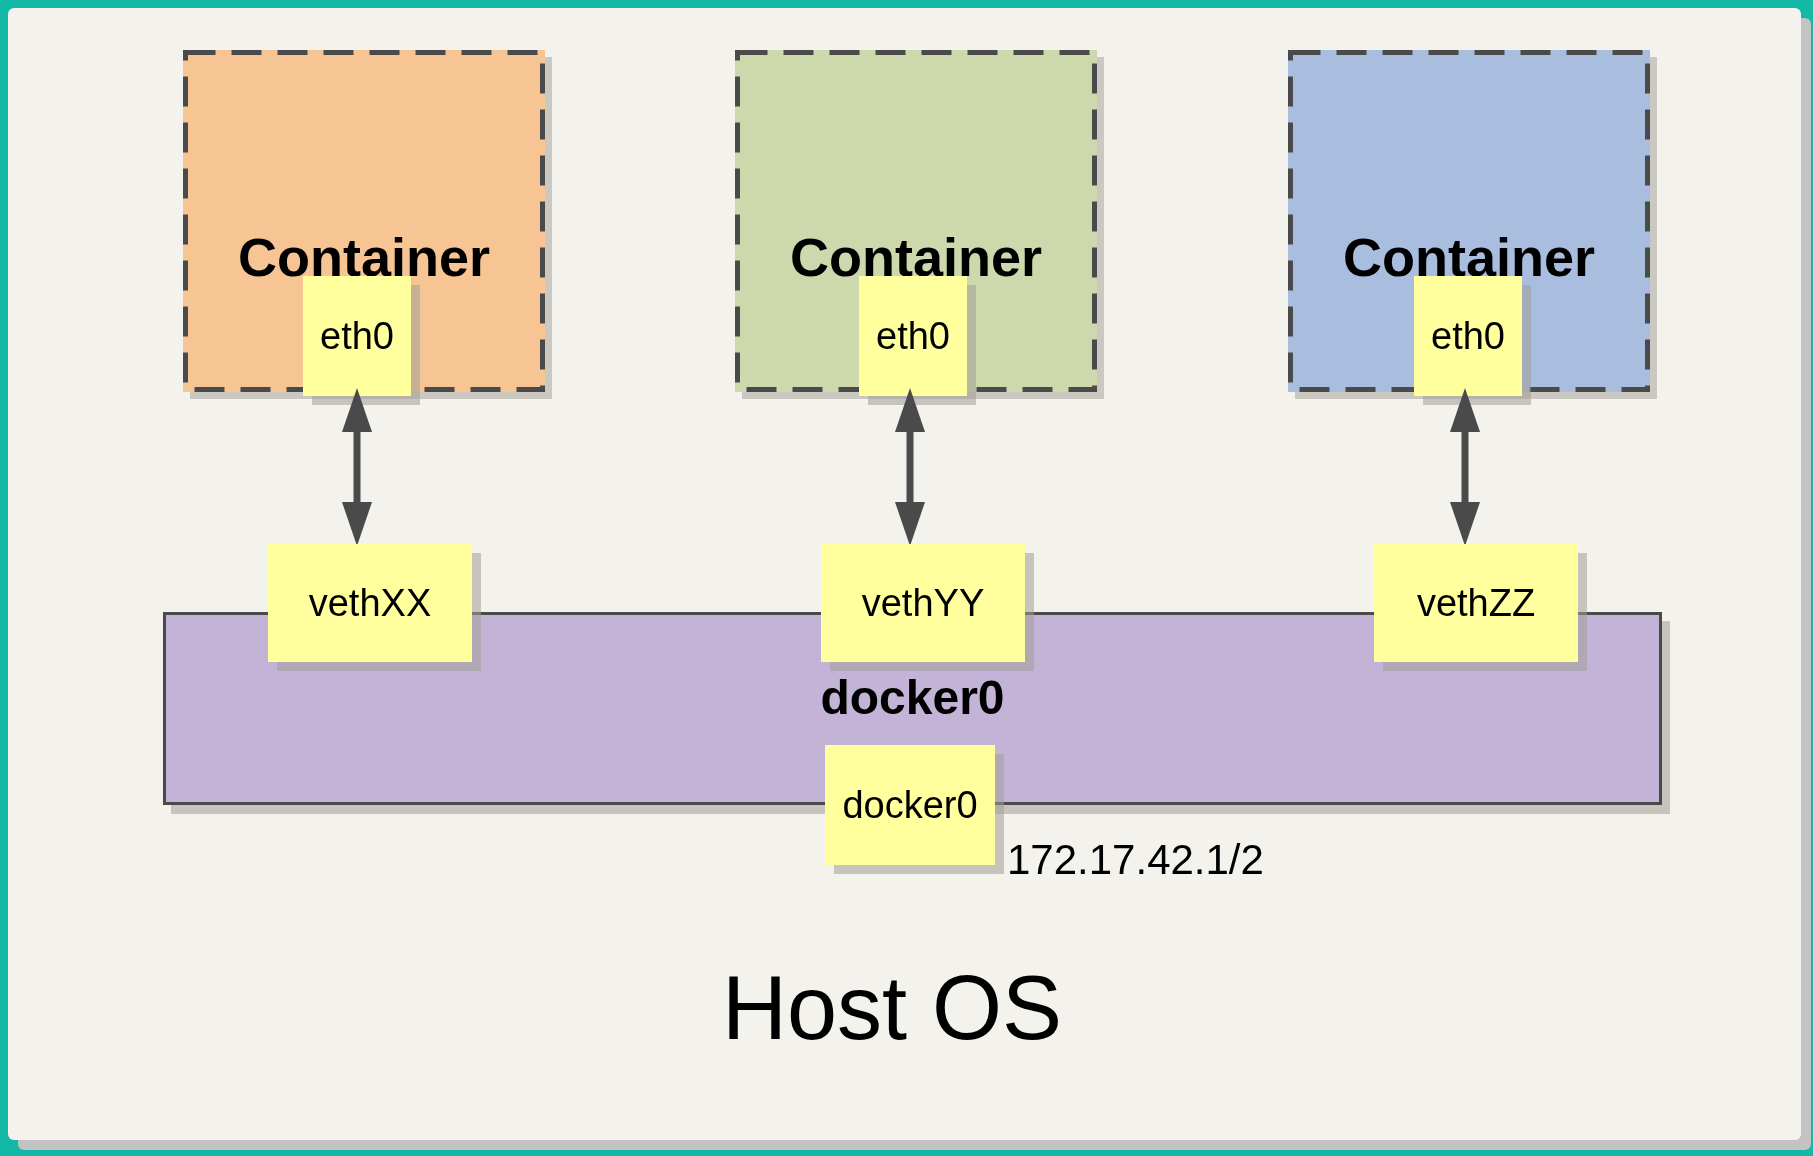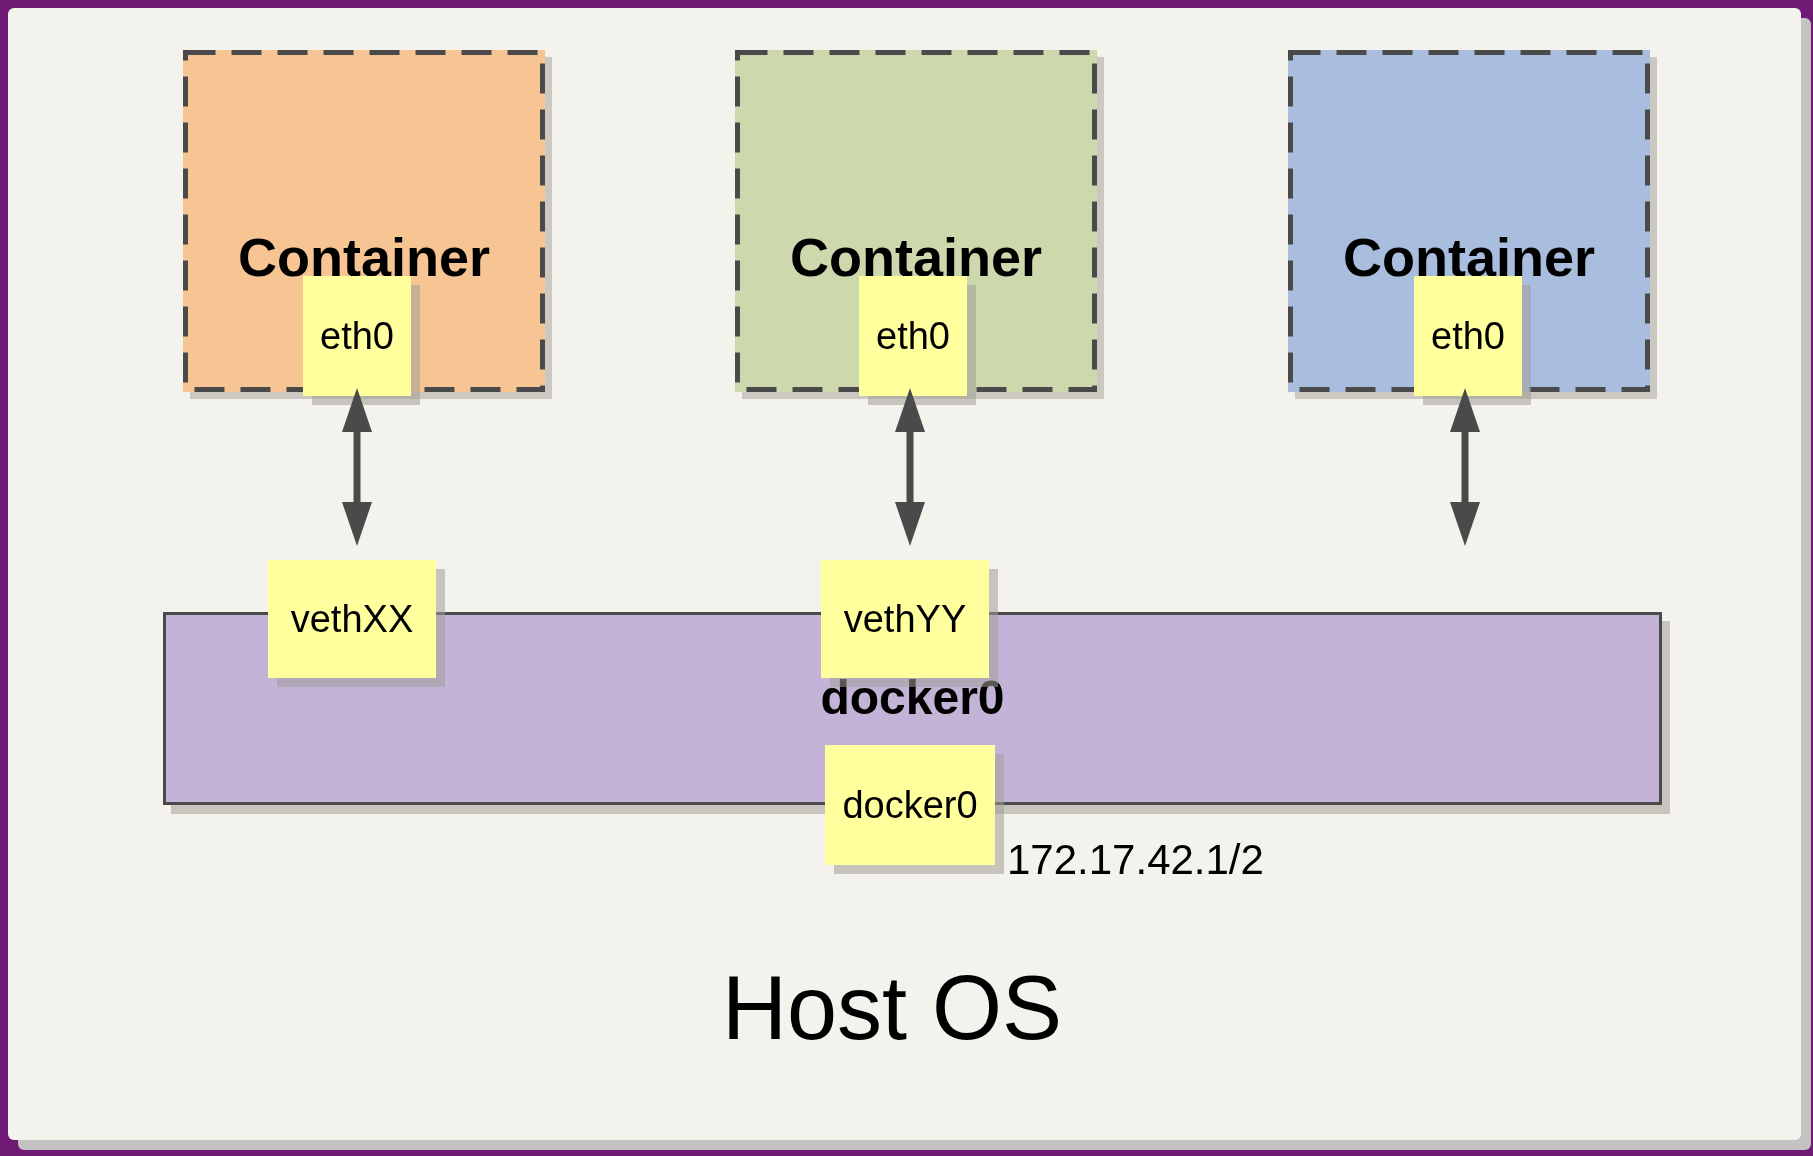--- a/index.html
+++ b/index.html
@@ -1,17 +1,17 @@
 <!DOCTYPE html>
 <html><head>
 <meta charset="utf-8">
 <style>
   html,body{margin:0;padding:0;background:#000;}
   .stage{
-    position:relative;width:1813px;height:1156px;overflow:hidden;background:#701a75;
+    position:relative;width:1813px;height:1156px;overflow:hidden;background:#14b8a6;
     font-family:"Liberation Sans","DejaVu Sans",sans-serif;color:#000;
   }
   .panel{
     position:absolute;left:8px;top:8px;width:1793px;height:1132px;
     background:#f4f2ec;border-radius:6px;box-shadow:10px 10px 0 #c3c3c3;
   }
   
   .container-box{
     position:absolute;top:42px;width:362px;height:342px;z-index:2;
     box-shadow:7px 7px 0 rgba(150,148,142,.45);
@@ -27,21 +27,21 @@
   
   .node{
     position:absolute;background:#ffff9e;z-index:6;
     display:flex;align-items:center;justify-content:center;
     font-size:38px;box-shadow:9px 9px 0 rgba(160,158,152,.55);
   }
   .eth-node{width:108px;height:120px;top:268px;z-index:3;}
   .eth-node.g1{left:295px;}
   .eth-node.g2{left:851px;}
   .eth-node.g3{left:1406px;}
-  .veth-node{width:168px;height:118px;top:552px;}
+  .veth-node{width:204px;height:118px;top:536px;}
   .veth-node.g1{left:260px;}
   .veth-node.g2{left:813px;}
   .veth-node.g3{left:1366px;}
   .docker-node{width:170px;height:120px;left:817px;top:737px;}
   
   .arrow{position:absolute;top:380px;width:44px;height:158px;z-index:5;}
   .arrow.g1{left:327px;}
   .arrow.g2{left:880px;}
   .arrow.g3{left:1435px;}
   .arrow polygon,.arrow rect{fill:#4a4a4a;}
@@ -118,20 +118,23 @@
 
     <div class="bridge-bar" style="background: rgb(195, 180, 215);"></div>
     <div class="bridge-label">docker0</div>
 
     <div class="node veth-node g1" style="background: rgb(255, 255, 158);">
       <span>vethXX</span>
     </div>
     <div class="node veth-node g2" style="background: rgb(255, 255, 158);">
       <span>vethYY</span>
     </div>
+    <div class="node veth-node g3" style="background: rgb(255, 255, 158);">
+      <span>vethZZ</span>
+    </div>
 
     <div class="node docker-node" style="background: rgb(255, 255, 158);">
       <span>docker0</span>
     </div>
     <div class="ip-label">172.17.42.1/2</div>
 
     <div class="host-label">Host OS</div>
 
   </div>
 </div>

